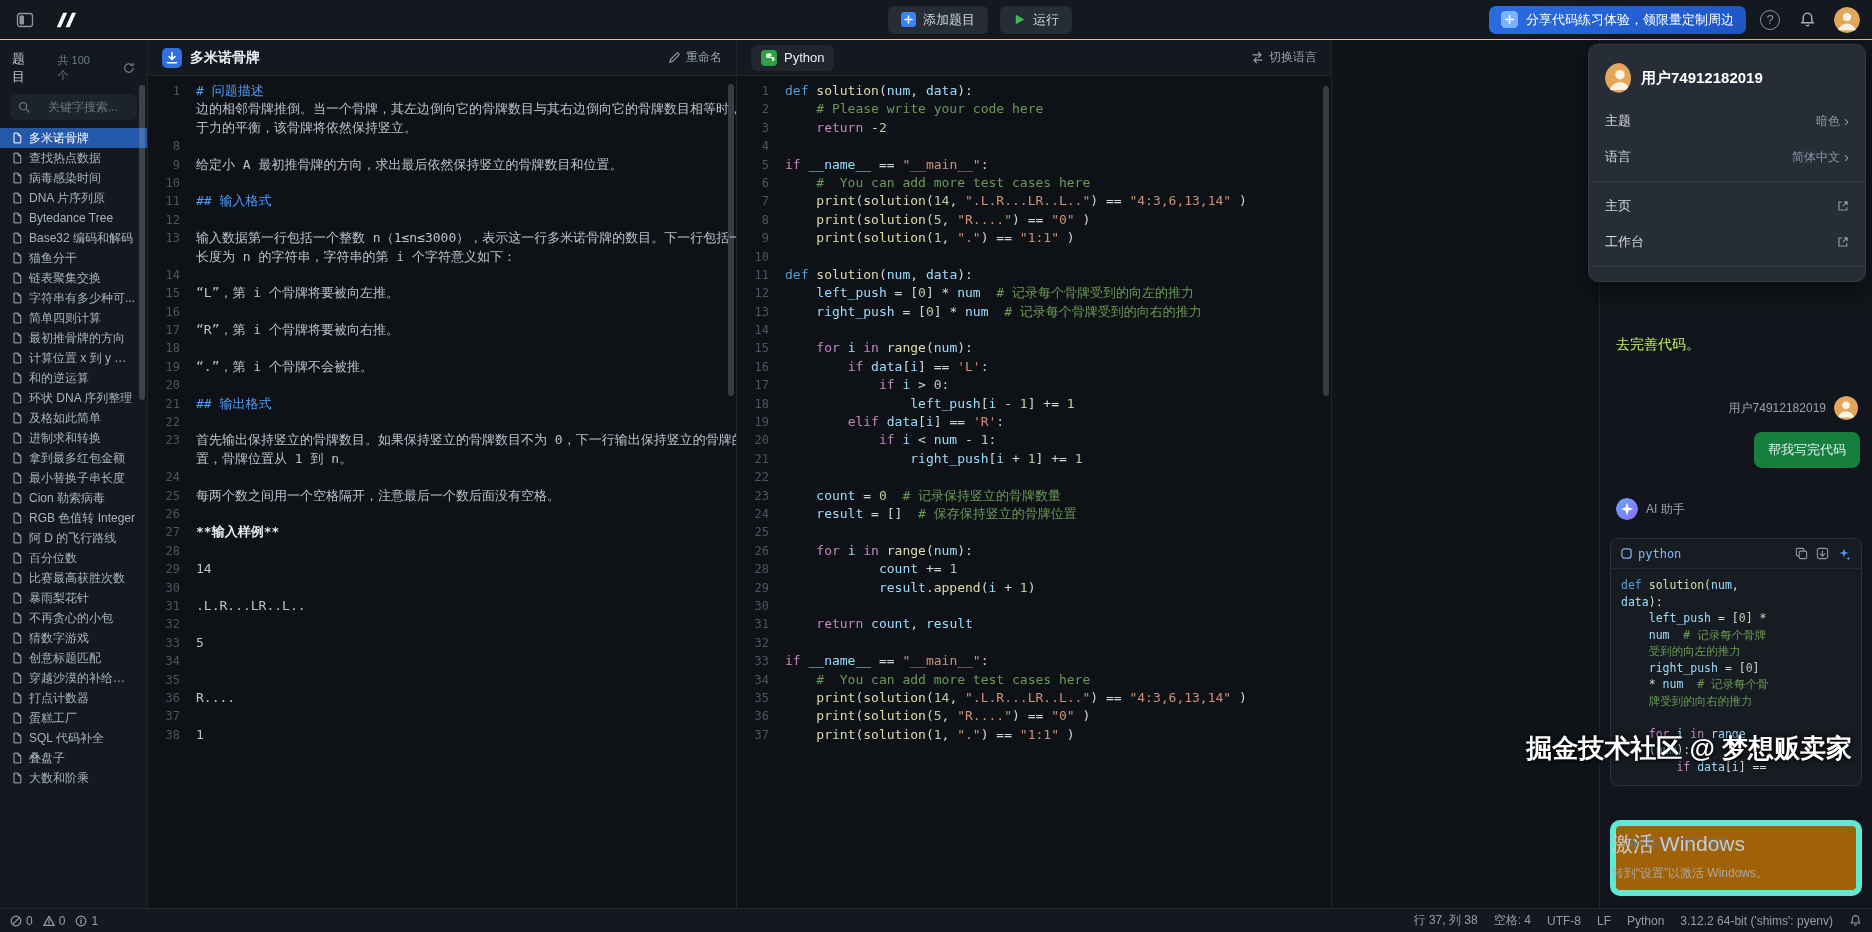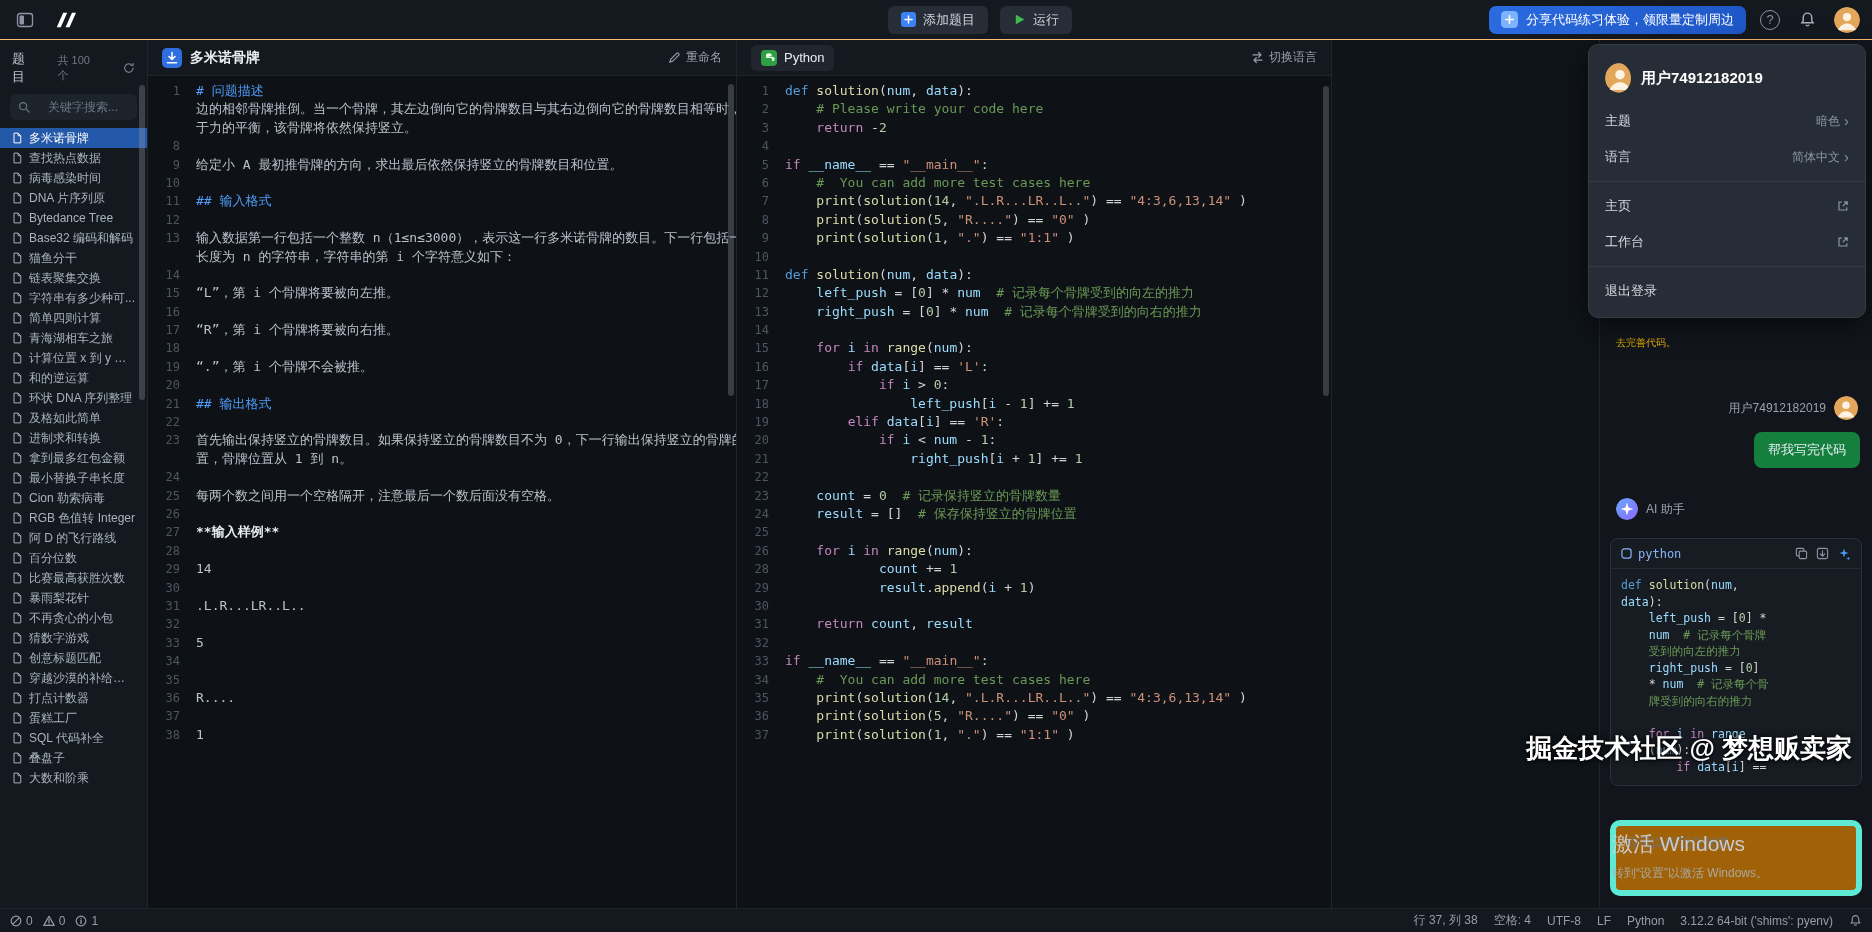--- a/index.html
+++ b/index.html
@@ -61,21 +61,21 @@
 .search input{flex:1;min-width:0;background:transparent;border:0;outline:0;color:#cdd4dc;font-size:12px}
 .search input::placeholder{color:#6b7580}
 .side-list{margin-top:8px;overflow:hidden}
 .side-item{display:flex;align-items:center;gap:6px;height:20px;padding:0 11px;font-size:12px;
   color:#a8b3bf;cursor:pointer;white-space:nowrap;overflow:hidden}
 .side-item.selected{background:#2458a8;color:#fff}
 .side-item svg{flex:0 0 12px}
 .side-label{overflow:hidden;text-overflow:ellipsis}
 
 
-.chat-frag{position:absolute;left:16px;top:296px;color:#eab308;font-size:10px}
+.chat-frag{position:absolute;left:16px;top:296px;color:#bef264;font-size:14px}
 .chat-user-row{position:absolute;right:12px;top:356px;display:flex;align-items:center;gap:8px}
 .chat-user-row .nm{color:#98a2ae;font-size:12px}
 .chat-bubble{position:absolute;right:12px;top:392px;background:#15803d;border-radius:8px;
   padding:9px 14px;color:#e6edf3;font-size:13px}
 .chat-ai-row{position:absolute;left:16px;top:458px;display:flex;align-items:center;gap:8px}
 .chat-ai-row .nm{color:#98a2ae;font-size:12px}
 .ai-avatar{width:22px;height:22px;border-radius:50%;flex:0 0 22px}
 .code-card{position:absolute;left:10px;right:10px;top:498px;background:#171c23;
   border:1px solid #2b313c;border-radius:8px;overflow:hidden}
 .cc-head{height:30px;display:flex;align-items:center;gap:6px;padding:0 10px;border-bottom:1px solid #242b34}
@@ -264,21 +264,21 @@
               <path d="M4 1.5h5.5L13 5v9.5H4z" fill="none" stroke="currentColor" stroke-width="1.3"></path>
               <path d="M9.5 1.5V5H13" fill="none" stroke="currentColor" stroke-width="1.3"></path>
             </svg>
             <span class="side-label">简单四则计算</span>
           </div>
           <div class="side-item">
             <svg width="12" height="12" viewBox="0 0 16 16">
               <path d="M4 1.5h5.5L13 5v9.5H4z" fill="none" stroke="currentColor" stroke-width="1.3"></path>
               <path d="M9.5 1.5V5H13" fill="none" stroke="currentColor" stroke-width="1.3"></path>
             </svg>
-            <span class="side-label">青海湖相车之旅</span>
+            <span class="side-label">最初推骨牌的方向</span>
           </div>
           <div class="side-item">
             <svg width="12" height="12" viewBox="0 0 16 16">
               <path d="M4 1.5h5.5L13 5v9.5H4z" fill="none" stroke="currentColor" stroke-width="1.3"></path>
               <path d="M9.5 1.5V5H13" fill="none" stroke="currentColor" stroke-width="1.3"></path>
             </svg>
             <span class="side-label">计算位置 x 到 y 的...</span>
           </div>
           <div class="side-item">
             <svg width="12" height="12" viewBox="0 0 16 16">
@@ -707,19 +707,16 @@
     <div class="um-item">
       <span>工作台</span>
       <span class="ext">
           <svg width="12" height="12" viewBox="0 0 12 12">
             <path d="M4.8 2.2H2v7.8h7.8V7.2" fill="none" stroke="#8b95a3" stroke-width="1.2"></path>
             <path d="M7 1.8h3.2V5M10 2L5.8 6.2" fill="none" stroke="#8b95a3" stroke-width="1.2"></path>
           </svg>
         </span>
     </div>
     <div class="um-sep"></div>
-    <div class="um-item">
-      <span>退出登录</span>
-    </div>
   </div>
 
   <div class="big-mark">掘金技术社区 @ 梦想贩卖家</div>
 </div>
 
 </body></html>

